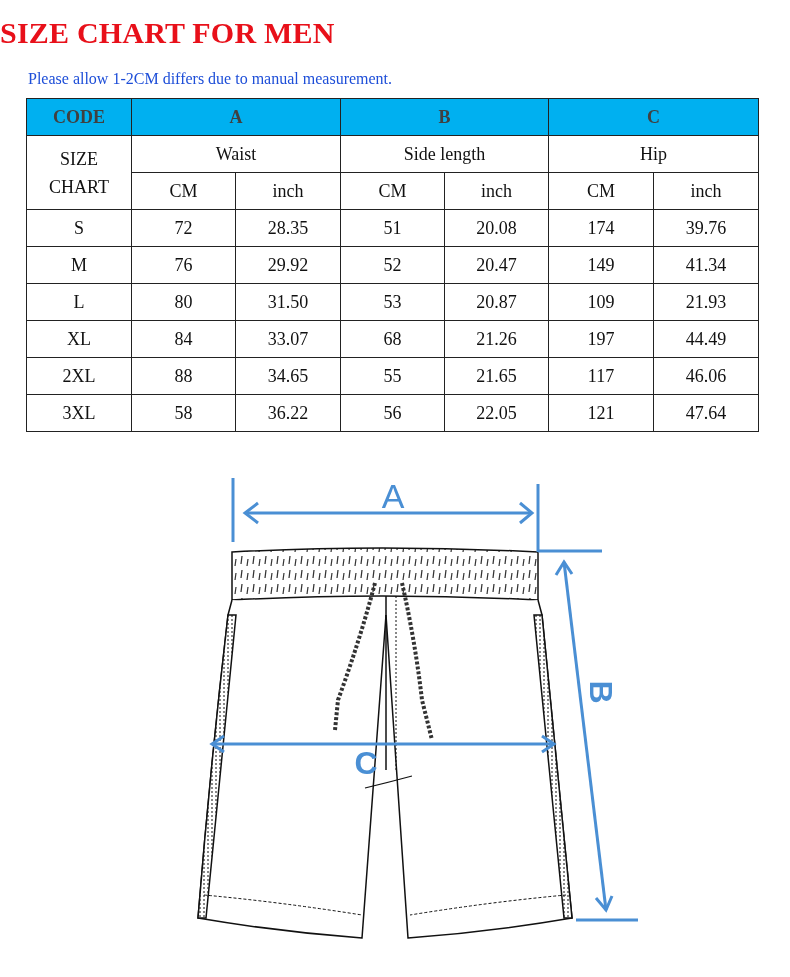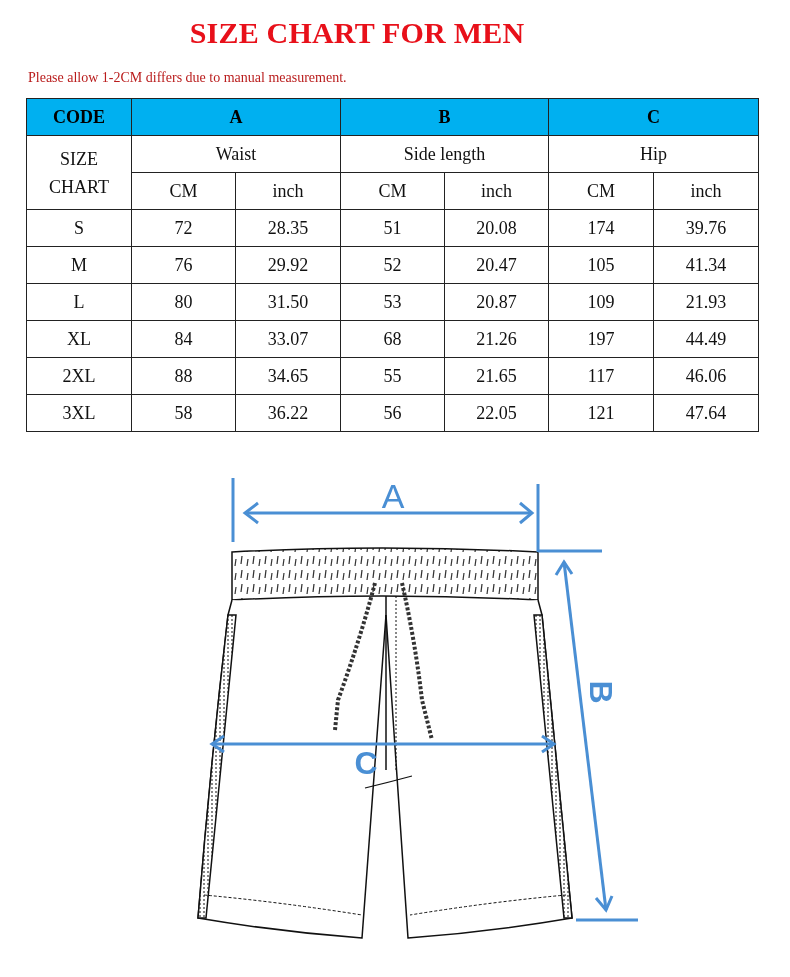--- a/index.html
+++ b/index.html
@@ -1,21 +1,21 @@
 <!DOCTYPE html>
 <html><head>
 <meta charset="utf-8">
 <style>
   html, body { margin: 0; padding: 0; background: #ffffff; }
   body { width: 790px; height: 977px; position: relative; overflow: hidden; font-family: "Liberation Serif", "DejaVu Serif", serif; color: #111; }
-  .title { position: absolute; top: 16px; left: 0; width: 714px; text-align: center; font-size: 30px; font-weight: bold; color: #e8101a; letter-spacing: 0.2px; }
-  .note { position: absolute; top: 70px; left: 28px; font-size: 14px; color: #b91c1c; }
+  .title { position: absolute; top: 16px; left: 0; width: 714px; font-size: 30px; font-weight: bold; color: #e8101a; letter-spacing: 0.2px; }
+  .note { position: absolute; top: 70px; left: 28px; font-size: 16px; color: #1d4ed8; }
   table.chart { position: absolute; top: 98px; left: 26px; border-collapse: collapse; table-layout: fixed; width: 732px; }
   table.chart td, table.chart th { border: 1.5px solid #222; text-align: center; font-size: 18px; font-weight: normal; padding: 0; height: 36px; }
-  table.chart th.hdr { background: #00b0f0; font-weight: bold; color: #000000; height: 36px; }
+  table.chart th.hdr { background: #00b0f0; font-weight: bold; color: #404040; height: 36px; }
   table.chart td.sizecell { line-height: 28px; }
   .diagram { position: absolute; top: 470px; left: 190px; width: 460px; height: 500px; }
 </style>
 </head>
 <body>
 
 <div class="title">SIZE CHART FOR MEN</div>
 <div class="note">Please allow 1-2CM differs due to manual measurement.</div>
 
 <table class="chart">
@@ -60,21 +60,21 @@
     <td>20.08</td>
     <td>174</td>
     <td>39.76</td>
   </tr>
   <tr>
     <td>M</td>
     <td>76</td>
     <td>29.92</td>
     <td>52</td>
     <td>20.47</td>
-    <td>105</td>
+    <td>149</td>
     <td>41.34</td>
   </tr>
   <tr>
     <td>L</td>
     <td>80</td>
     <td>31.50</td>
     <td>53</td>
     <td>20.87</td>
     <td>109</td>
     <td>21.93</td>

